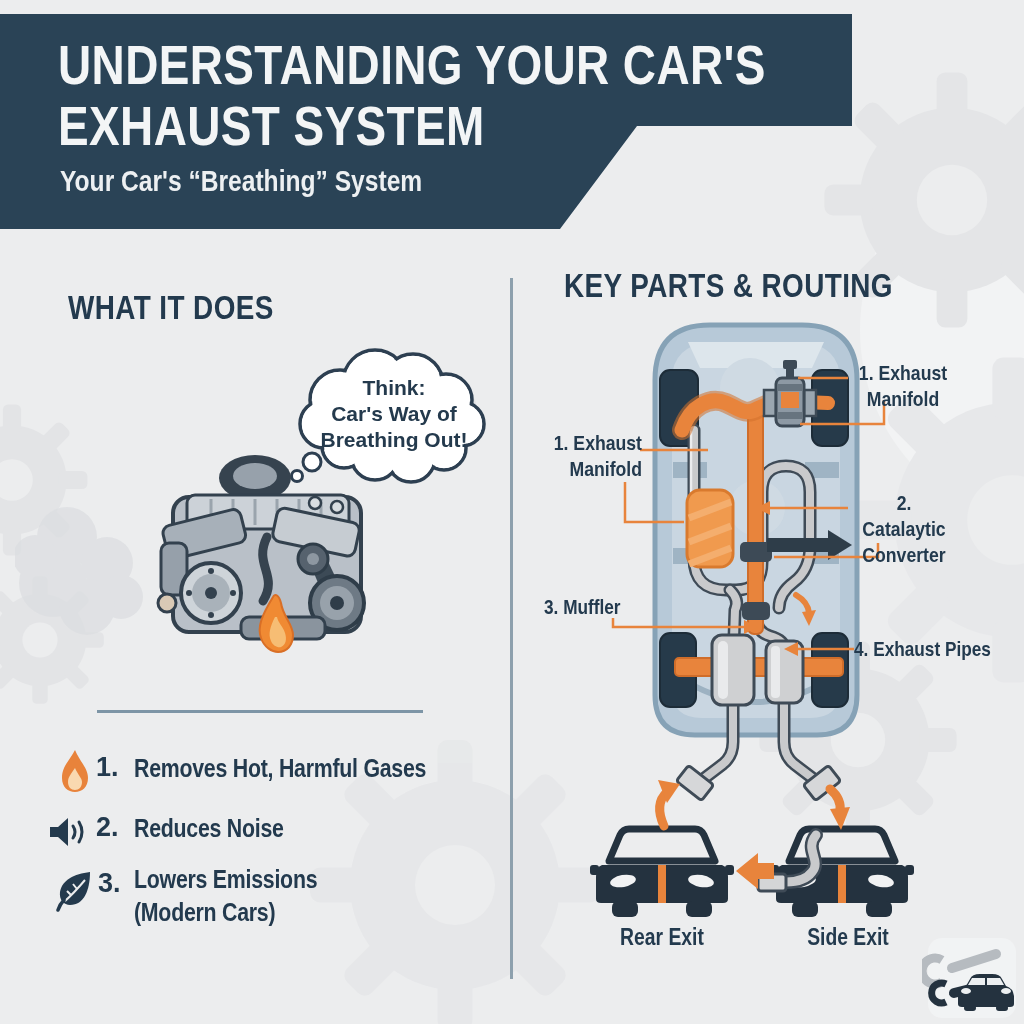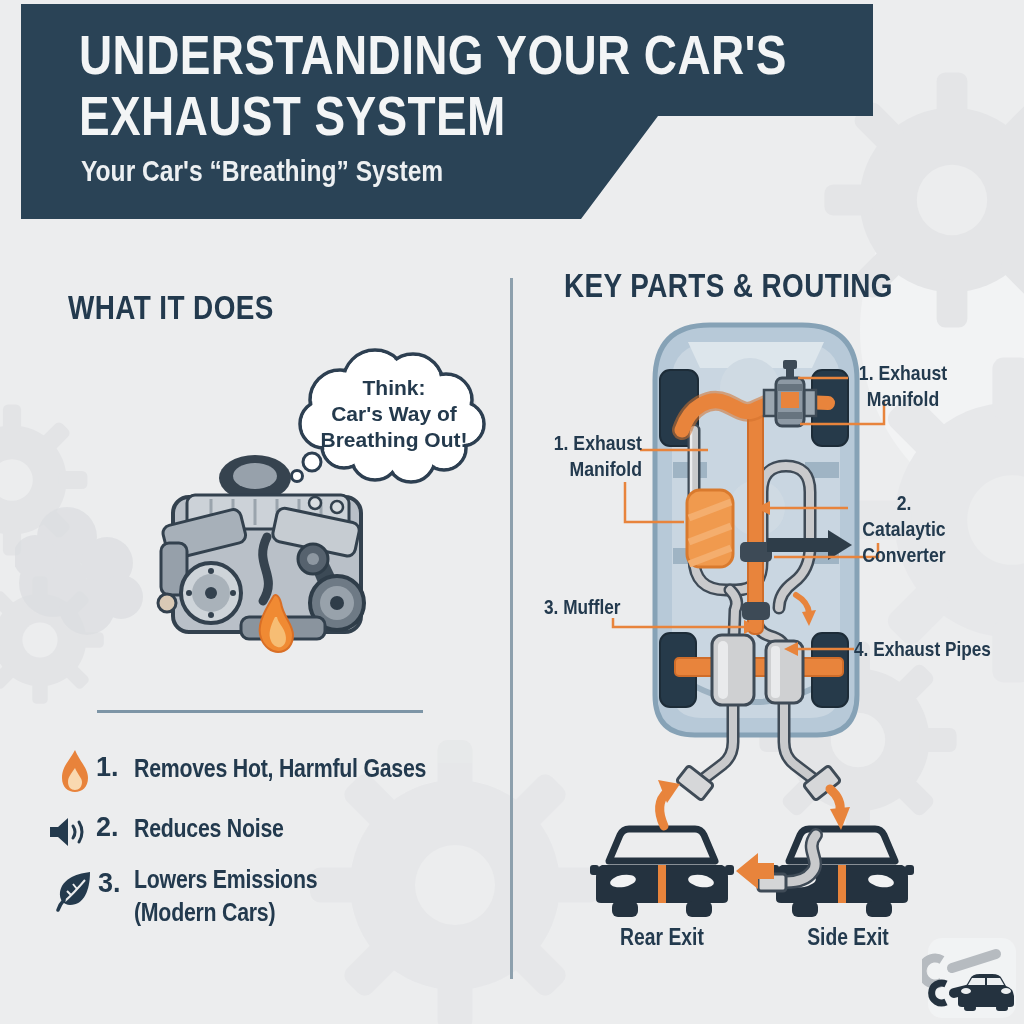--- a/index.html
+++ b/index.html
@@ -5,22 +5,22 @@
   html,body{margin:0;padding:0;background:#c9cbcd;}
   .page{position:relative;width:1024px;height:1024px;overflow:hidden;
         background:#ecedee;font-family:"Liberation Sans",sans-serif;}
   .abs{position:absolute;}
   svg{display:block;}
   .navy{color:#233a4e;}
   .cond {transform:scaleX(.82);transform-origin:0 0;}
   .condc{transform:scaleX(.84);transform-origin:50% 0;}
   .condr{transform:scaleX(.84);transform-origin:100% 0;}
 
-  .hdr{left:0;top:4px;width:852px;height:215px;background:#2a4356;
-       clip-path:polygon(0 0,996px 0,913px 112px,637px 112px,560px 215px,0 215px);margin-left:21px;}
+  .hdr{left:0;top:14px;width:852px;height:215px;background:#2a4356;
+       clip-path:polygon(0 0,996px 0,913px 112px,637px 112px,560px 215px,0 215px);}
   .title{left:58px;top:20px;font-size:56px;line-height:61px;font-weight:700;
          color:#f3f5f6;letter-spacing:.5px;white-space:nowrap;}
   .subtitle{left:60px;top:150px;font-size:30px;font-weight:700;color:#edf0f2;white-space:nowrap;}
 
   .h2{font-size:34px;font-weight:700;letter-spacing:.5px;white-space:nowrap;}
   .vdiv{left:510px;top:278px;width:3px;height:701px;background:#8da0ad;}
   .hdiv{left:97px;top:710px;width:326px;height:3px;background:#7d95a6;}
 
   .bubtxt{font-size:21px;font-weight:700;fill:#243a4d;text-anchor:middle;}
 

